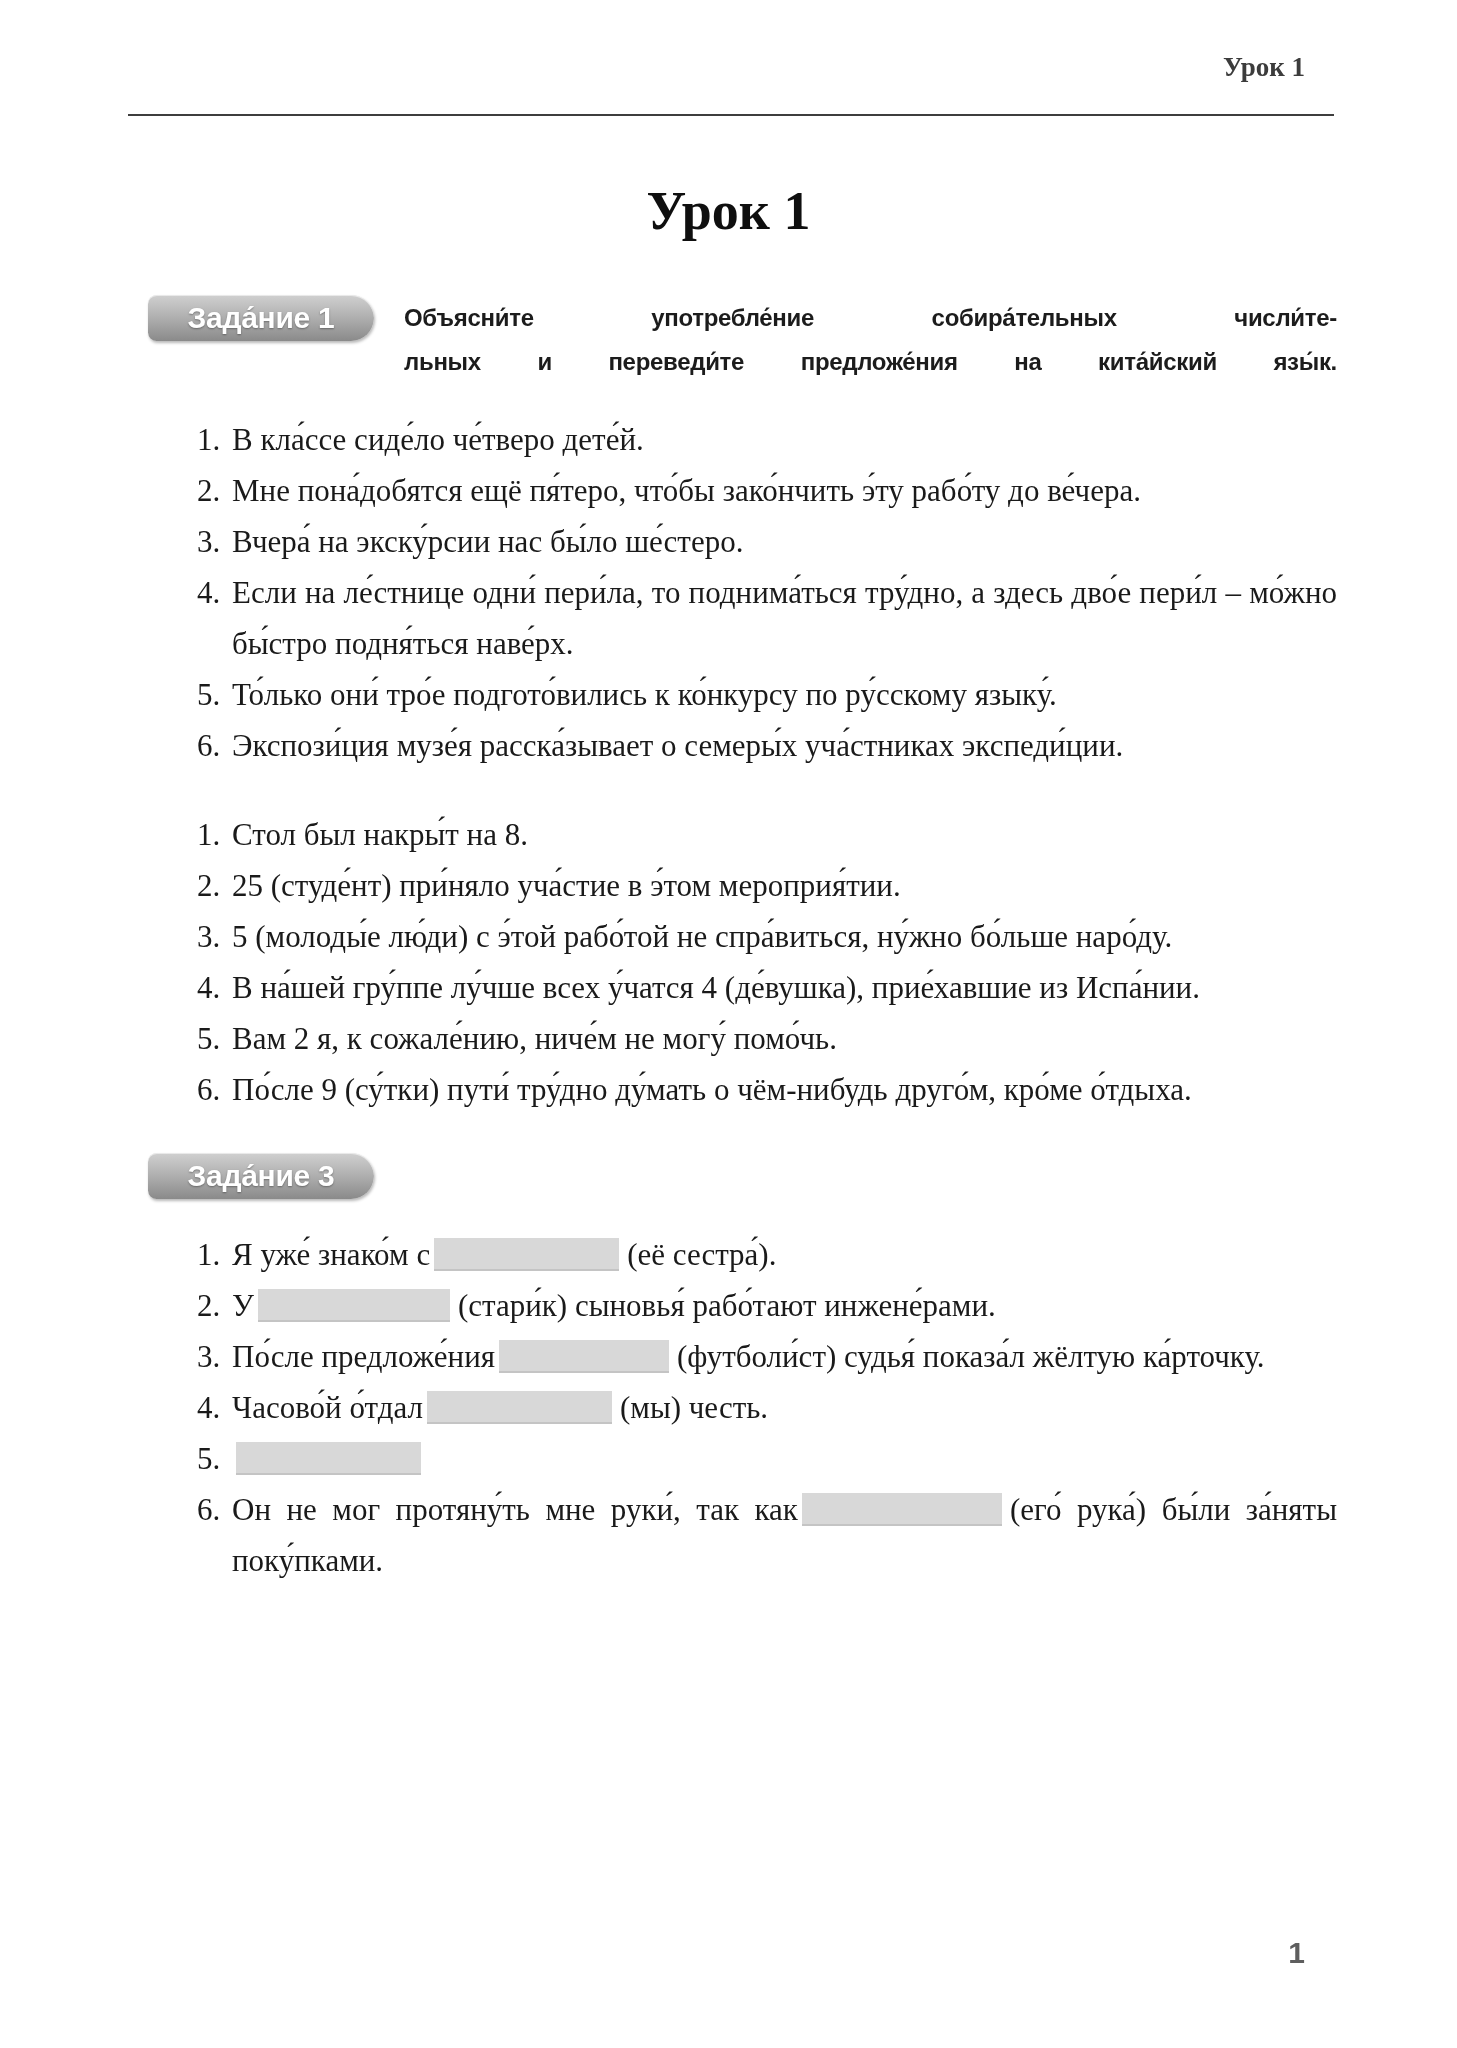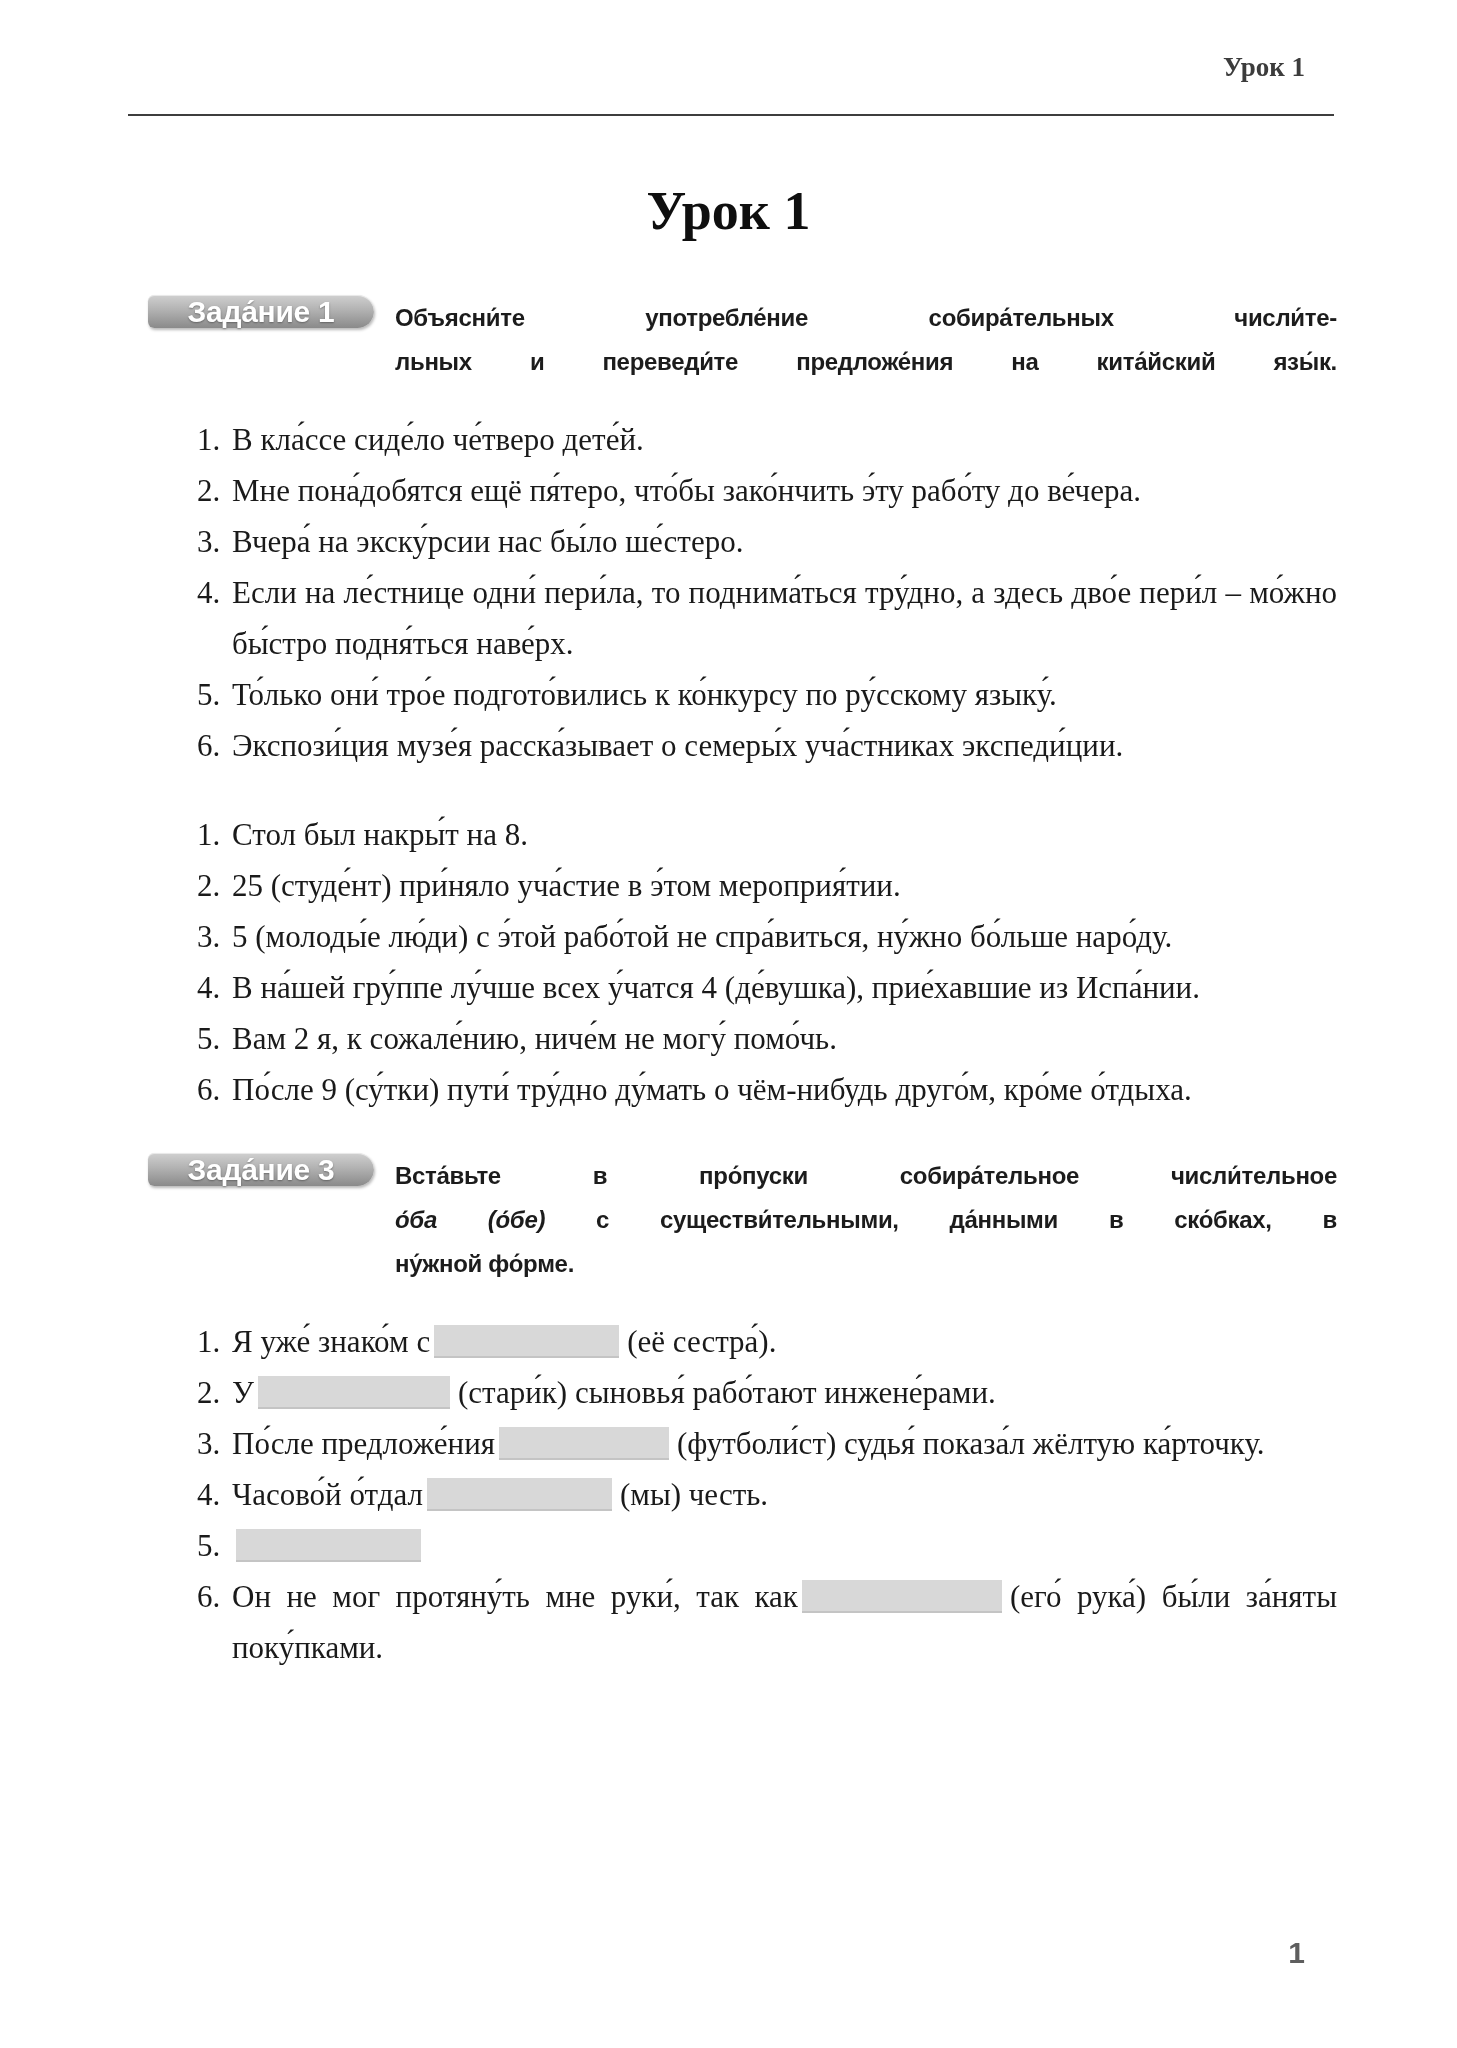--- a/index.html
+++ b/index.html
@@ -25,21 +25,21 @@
     position: absolute; top: 180px; left: 0; width: 100%;
     margin: 0; text-align: center;
     font-family: "Liberation Serif", "DejaVu Serif", serif;
     font-weight: bold; font-size: 54px; color: #0f0f0f;
   }
   .content { position: absolute; top: 295px; left: 120px; width: 1217px; }
   .task { margin-bottom: 38px; }
   .task-header { display: flex; align-items: flex-start; margin-left: 28px; }
   .badge {
     flex: 0 0 auto;
-    width: 226px; height: 33px; margin-right: 21px;
+    width: 226px; height: 46px; margin-right: 30px;
     border-radius: 9px 24px 24px 9px;
     background: linear-gradient(180deg, #d0d0d0 0%, #b2b2b2 45%, #8a8a8a 100%);
     box-shadow: 1px 2px 3px rgba(0,0,0,0.28), inset 0 1px 0 rgba(255,255,255,0.55);
     display: flex; align-items: center; justify-content: center;
     font-family: "Liberation Sans", "DejaVu Sans", sans-serif;
     font-weight: bold; font-size: 30px; color: #ffffff;
     text-shadow: 0 1px 2px rgba(0,0,0,0.35);
     letter-spacing: -0.3px;
   }
   .instruction {
@@ -141,25 +141,20 @@
           <span class="item-text"><span>По́сле 9 (су́тки) пути́ тру́дно ду́мать о чём-нибудь друго́м, кро́ме о́тдыха.</span></span>
         </li>
       </ol>
   </section>
 
   <section class="task">
     <div class="task-header">
       <div class="badge">
         <span class="badge-label">Зада́ние 3</span>
       </div>
-      <div class="instruction">
-          <div class="instr-line just"><span>Вста́вьте в про́пуски собира́тельное числи́тельное</span></div>
-          <div class="instr-line just"><span class="it">о́ба (о́бе)</span><span> с существи́тельными, да́нными в ско́бках, в</span></div>
-          <div class="instr-line"><span>ну́жной фо́рме.</span></div>
-        </div>
     </div>
     <ol class="items">
         <li class="item">
           <span class="num">1.</span>
           <span class="item-text"><span>Я уже́ знако́м с</span><span class="blank" style="width: 185px;"></span><span>(её сестра́).</span></span>
         </li>
         <li class="item">
           <span class="num">2.</span>
           <span class="item-text"><span>У</span><span class="blank" style="width: 192px;"></span><span>(стари́к) сыновья́ рабо́тают инжене́рами.</span></span>
         </li>

